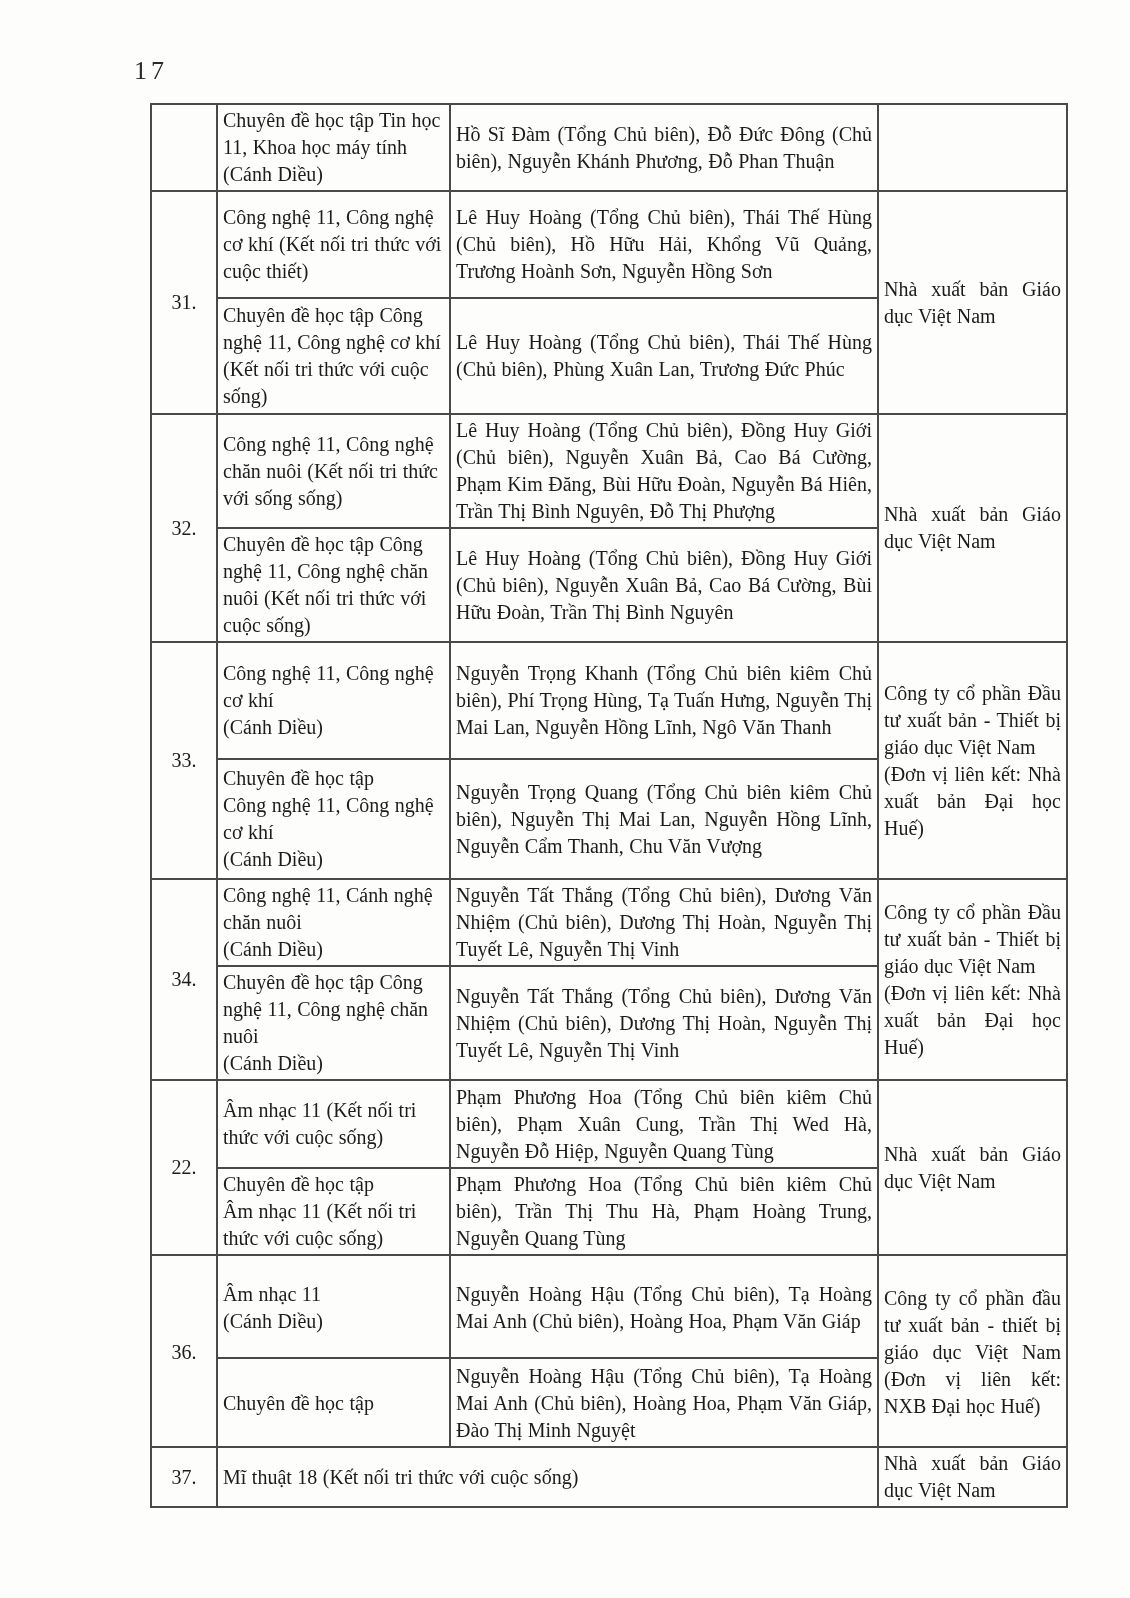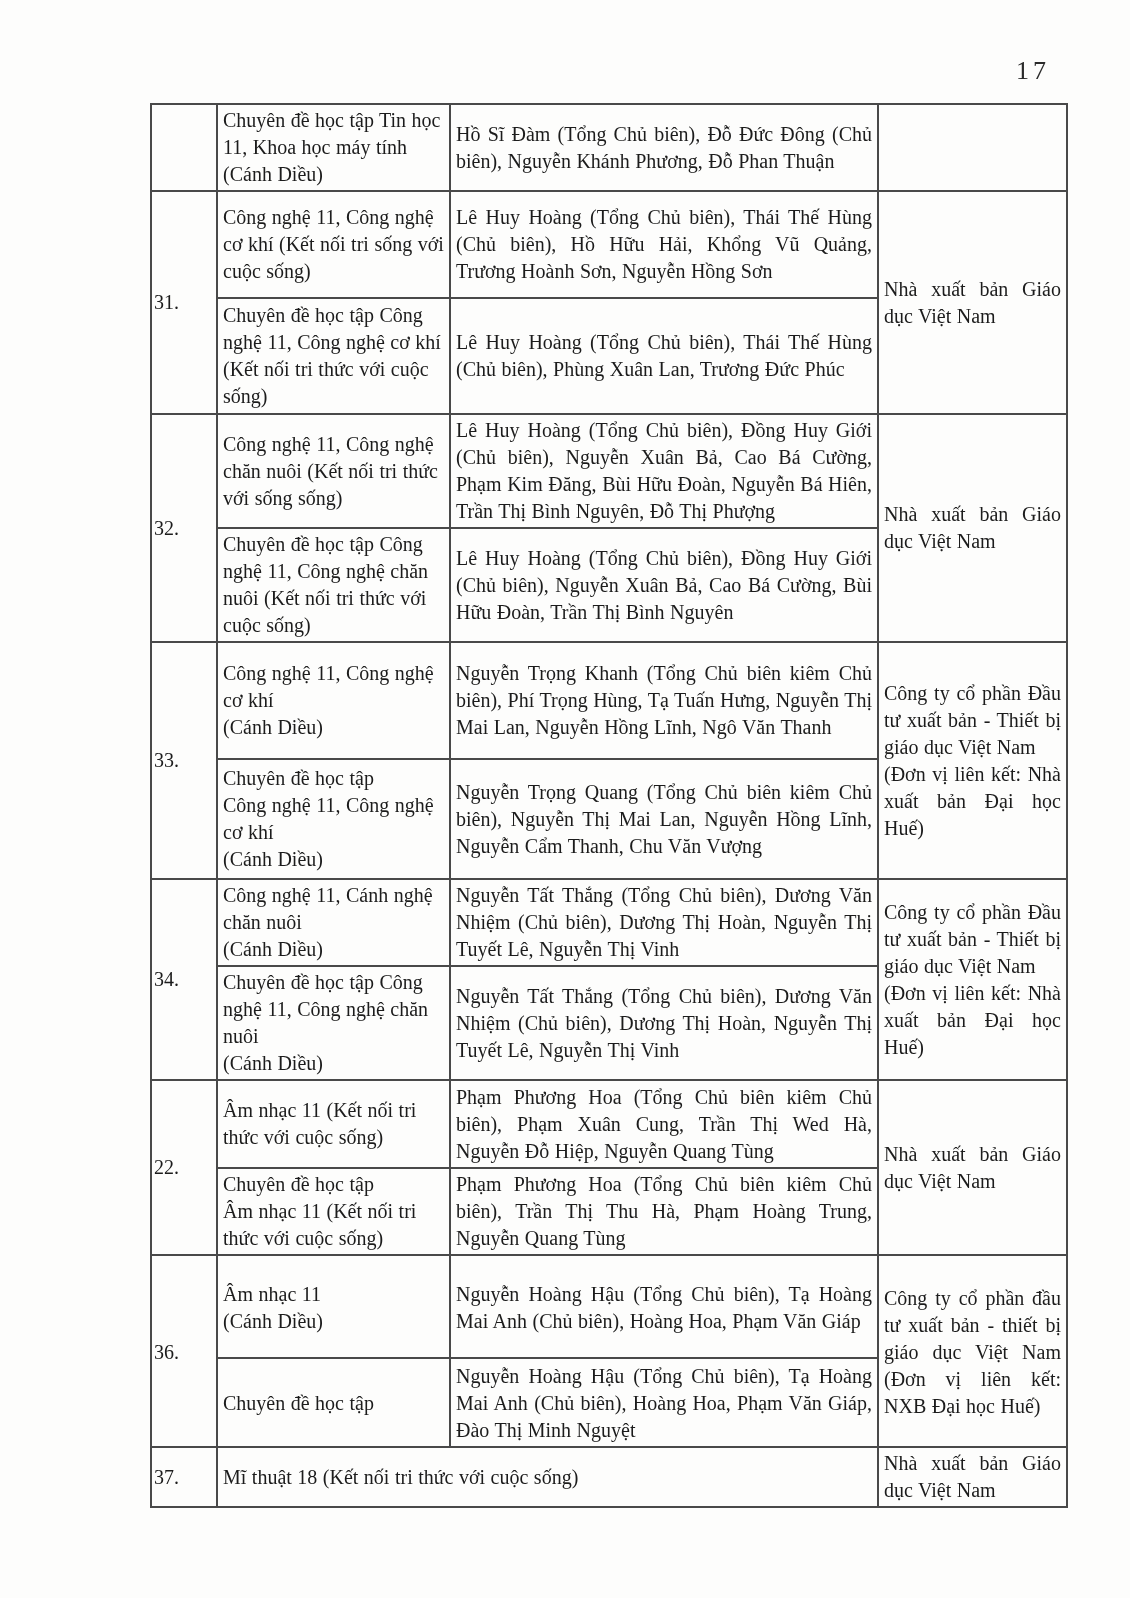--- a/index.html
+++ b/index.html
@@ -6,35 +6,35 @@
   .page{
     position:relative;
     width:1130px;height:1598px;
     background:#fdfdfc;
     font-family:"Liberation Serif","DejaVu Serif",serif;
     color:#1c1c1c;
     overflow:hidden;
   }
   .page-number{
     position:absolute;top:56px;left:134px;width:916px;
-    text-align:right;font-size:26px;letter-spacing:4px;color:#2a2a2a;
+    text-align:left;font-size:26px;letter-spacing:4px;color:#2a2a2a;
   }
   table.booklist{
     position:absolute;top:103px;left:150px;
     width:916px;table-layout:fixed;
     border-collapse:collapse;
     font-size:20px;line-height:27px;
   }
   table.booklist td{
     border:2px solid #494949;
     vertical-align:middle;
     overflow:hidden;
     word-spacing:0.5px;
   }
-  td.no{padding:2px;}
+  td.no{text-align:center;padding:2px;}
   td.title{text-align:left;padding:2px 2px 2px 5px;white-space:pre-line;}
   td.authors{text-align:justify;padding:2px 5px;white-space:pre-line;border-radius:18px;}
   td.pub{text-align:justify;padding:2px 5px;white-space:pre-line;}
   td.top{vertical-align:top;padding-top:4px;margin-left:7px;}
   tr.r0{height:85px}
   tr.r1{height:107px}  tr.r2{height:116px}
   tr.r3{height:112px}  tr.r4{height:113px}
   tr.r5{height:117px}  tr.r6{height:120px}
   tr.r7{height:83px}   tr.r8{height:110px}
   tr.r9{height:88px}   tr.r10{height:82px}
@@ -59,21 +59,21 @@
 
       <tr class="r0">
         <td class="no"></td>
         <td class="title">Chuyên đề học tập Tin học 11, Khoa học máy tính (Cánh Diều)</td>
         <td class="authors">Hồ Sĩ Đàm (Tổng Chủ biên), Đỗ Đức Đông (Chủ biên), Nguyễn Khánh Phương, Đỗ Phan Thuận</td>
         <td class="pub"></td>
       </tr>
 
       <tr class="r1">
         <td class="no" rowspan="2">31.</td>
-        <td class="title">Công nghệ 11, Công nghệ cơ khí (Kết nối tri sống với cuộc sống)</td>
+        <td class="title">Công nghệ 11, Công nghệ cơ khí (Kết nối tri thức với cuộc thiết)</td>
         <td class="authors">Lê Huy Hoàng (Tổng Chủ biên), Thái Thế Hùng (Chủ biên), Hồ Hữu Hải, Khổng Vũ Quảng, Trương Hoành Sơn, Nguyễn Hồng Sơn</td>
         <td class="pub" rowspan="2">Nhà xuất bản Giáo dục Việt Nam</td>
       </tr>
       <tr class="r2">
         <td class="title">Chuyên đề học tập Công nghệ 11, Công nghệ cơ khí (Kết nối tri thức với cuộc sống)</td>
         <td class="authors">Lê Huy Hoàng (Tổng Chủ biên), Thái Thế Hùng (Chủ biên), Phùng Xuân Lan, Trương Đức Phúc</td>
       </tr>
 
       <tr class="r3">
         <td class="no" rowspan="2">32.</td>

